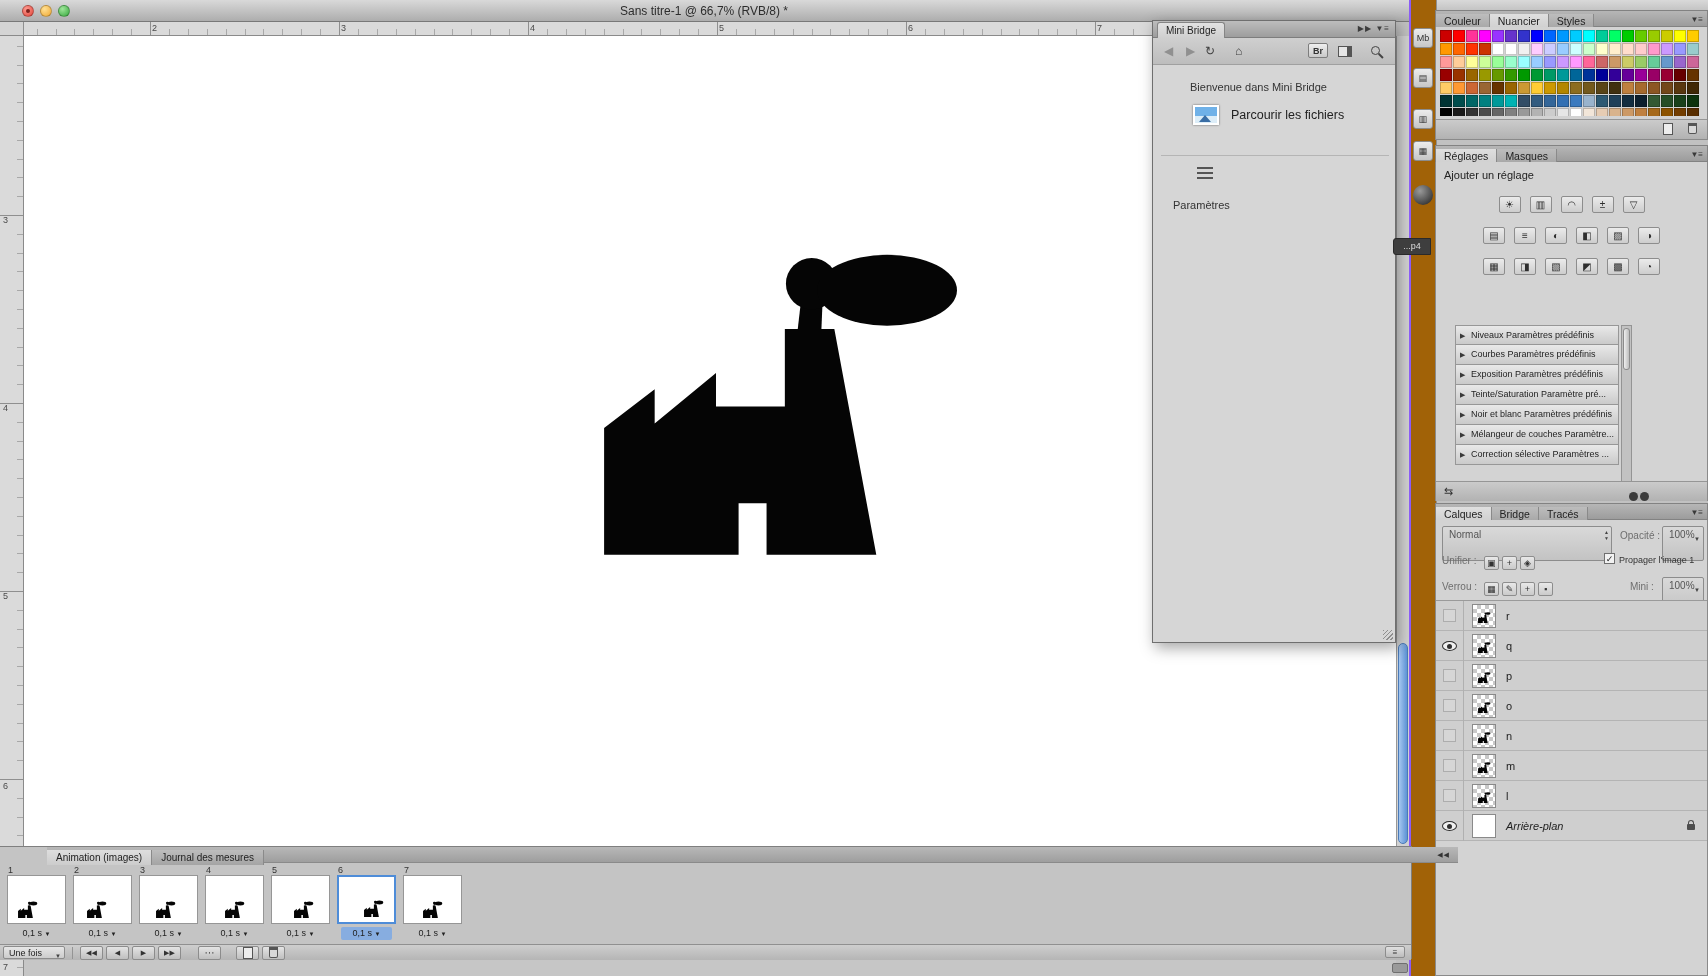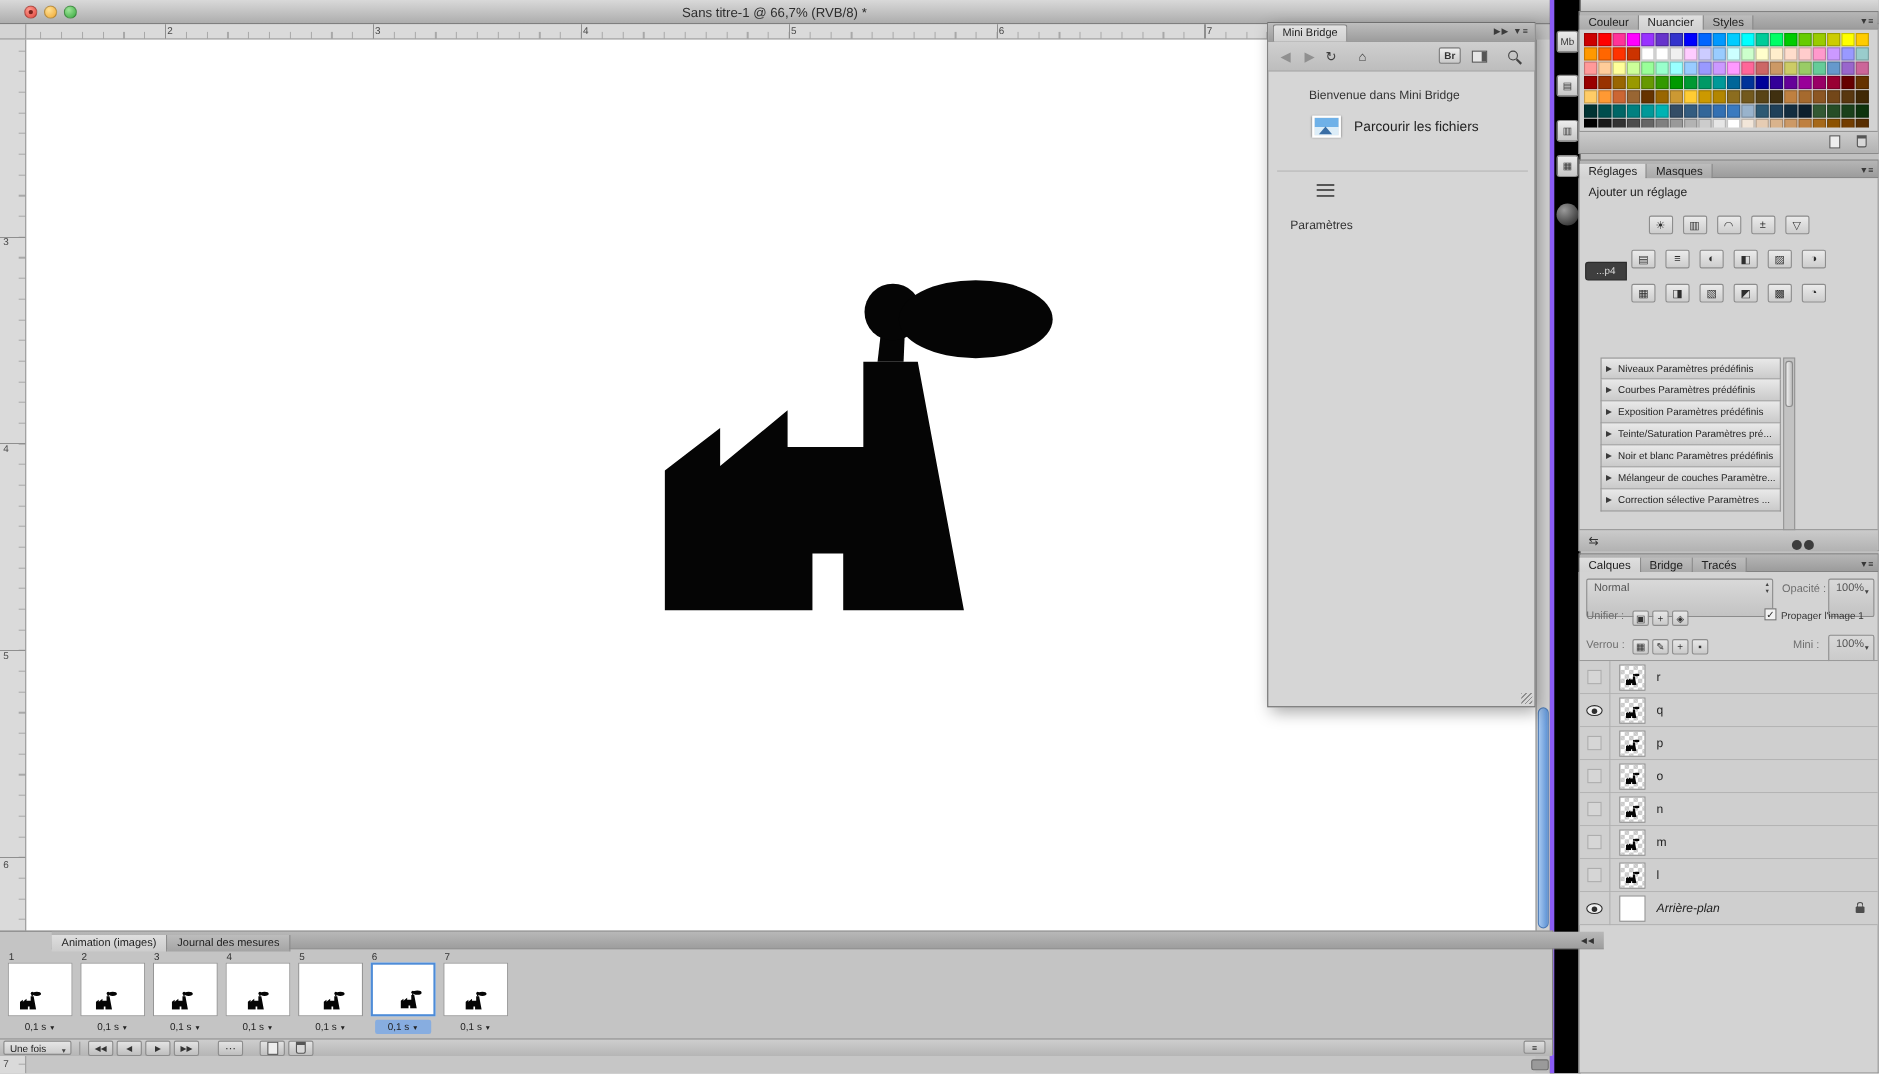--- a/index.html
+++ b/index.html
@@ -53,24 +53,24 @@
   .mb-browse{position:absolute;left:40px;top:84px;height:24px;}
   .bthumb{position:absolute;left:0;top:0;width:26px;height:20px;border:2px solid #fff;box-shadow:0 0 2px rgba(0,0,0,.55);background:linear-gradient(#6fb1e8 0 55%,#dcedf8 55%);}
   .bthumb::after{content:"";position:absolute;bottom:1px;left:4px;border-left:6px solid transparent;border-right:6px solid transparent;border-bottom:7px solid #3a6ea5;}
   .mb-browse .lbl{position:absolute;left:38px;top:3px;font-size:12.5px;color:#222;white-space:nowrap;}
   .mb-sep{position:absolute;left:8px;top:134px;width:228px;height:1px;background:#b5b5b5;}
   .sliders{position:absolute;left:44px;top:146px;width:16px;height:12px;background:repeating-linear-gradient(to bottom,#555 0 2px,transparent 2px 5px);}
   .mb-params{position:absolute;left:20px;top:178px;font-size:11px;color:#333;}
   .mb-grip{position:absolute;right:2px;bottom:2px;width:10px;height:10px;background:repeating-linear-gradient(135deg,#8e8e8e 0 1px,transparent 1px 3px);}
 
   
-  .dock{position:absolute;left:1409px;top:0;width:28px;height:976px;background:#000000;border-left:4px solid #8b5cf6;border-right:1px solid #8f8f8f;}
+  .dock{position:absolute;left:1409px;top:0;width:28px;height:976px;background:#a16207;border-left:2px solid #8b5cf6;border-right:1px solid #8f8f8f;}
   .dock-icon{position:absolute;left:2px;width:20px;height:20px;background:linear-gradient(#ececec,#c6c6c6);border:1px solid #8c8c8c;border-radius:3px;font-size:9px;color:#333;display:flex;align-items:center;justify-content:center;}
   .dock-icon.sphere{background:radial-gradient(circle at 35% 30%,#9a9a9a,#1d1d1d);border:none;border-radius:50%;}
-  .p4tab{position:absolute;left:1393px;top:238px;width:38px;height:17px;background:#3e3e3e;border:1px solid #2a2a2a;border-radius:3px 0 0 3px;color:#ddd;font-size:9px;line-height:15px;text-align:center;z-index:30;margin-left:48px;}
+  .p4tab{position:absolute;left:1393px;top:238px;width:38px;height:17px;background:#3e3e3e;border:1px solid #2a2a2a;border-radius:3px 0 0 3px;color:#ddd;font-size:9px;line-height:15px;text-align:center;z-index:30;}
 
   
   .gtabs{position:absolute;width:273px;height:17px;background:linear-gradient(#b6b6b6,#9c9c9c);border:1px solid #828282;}
   .ptab{display:inline-block;height:16px;line-height:15px;padding:0 8px;font-size:10.5px;color:#222;background:linear-gradient(#bdbdbd,#a4a4a4);border-right:1px solid #8a8a8a;}
   .ptab.active{background:linear-gradient(#dfdfdf,#cecece);}
   .pmenu{position:absolute;right:4px;top:4px;font-size:8px;color:#383838;letter-spacing:0;}
   .pbody{position:absolute;width:273px;background:#d3d3d3;border:1px solid #8a8a8a;border-top:none;}
 
   
   .swgrid{position:absolute;left:4px;top:3px;width:264px;height:86px;overflow:hidden;display:grid;grid-template-columns:repeat(20,12px);grid-auto-rows:12px;gap:1px;}
@@ -419,21 +419,21 @@
         <div class="preset-row" data-name="preset-row">
           <span class="tri" data-name="disclosure-triangle-icon">▶</span>
           <span class="preset-label" data-name="preset-label">Courbes Paramètres prédéfinis</span>
         </div>
         <div class="preset-row" data-name="preset-row">
           <span class="tri" data-name="disclosure-triangle-icon">▶</span>
           <span class="preset-label" data-name="preset-label">Exposition Paramètres prédéfinis</span>
         </div>
         <div class="preset-row" data-name="preset-row">
           <span class="tri" data-name="disclosure-triangle-icon">▶</span>
-          <span class="preset-label" data-name="preset-label">Teinte/Saturation Paramètres pré...</span>
+          <span class="preset-label" data-name="preset-label">Teinte/Saturation Paramètre pré...</span>
         </div>
         <div class="preset-row" data-name="preset-row">
           <span class="tri" data-name="disclosure-triangle-icon">▶</span>
           <span class="preset-label" data-name="preset-label">Noir et blanc Paramètres prédéfinis</span>
         </div>
         <div class="preset-row" data-name="preset-row">
           <span class="tri" data-name="disclosure-triangle-icon">▶</span>
           <span class="preset-label" data-name="preset-label">Mélangeur de couches Paramètre...</span>
         </div>
         <div class="preset-row" data-name="preset-row">

